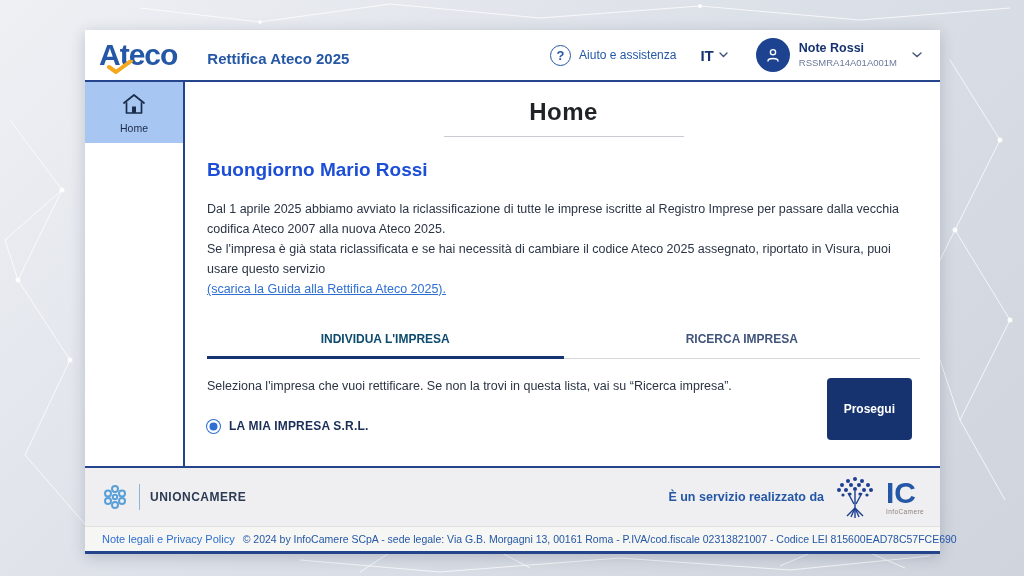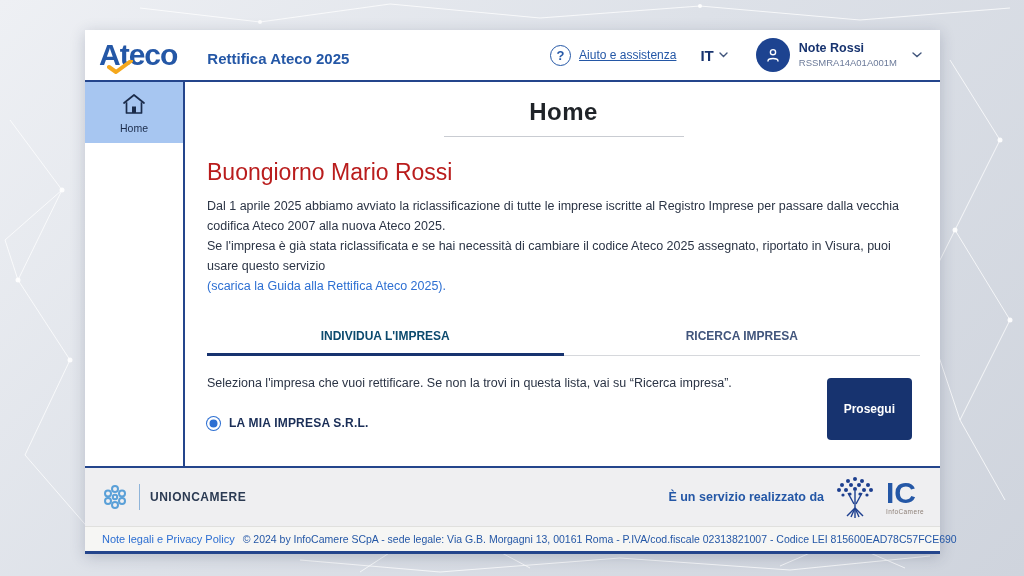--- a/index.html
+++ b/index.html
@@ -26,21 +26,21 @@
   .logo-text { font-size:30px; font-weight:bold; color:#2457a6; letter-spacing:-1px; line-height:1; }
   .logo-check { position:absolute; left:8px; bottom:-4px; }
   .app-title { font-size:15px; font-weight:bold; color:#2457a6; margin-left:30px; margin-top:6px; }
   .hdr-right { margin-left:auto; display:flex; align-items:center; gap:18px; }
   .help { display:flex; align-items:center; gap:8px; cursor:pointer; }
   .help-circle {
     width:21px; height:21px; border:1.5px solid #2457a6; border-radius:50%;
     display:flex; align-items:center; justify-content:center;
     color:#2457a6; font-size:13px; font-weight:bold;
   }
-  .help-label { font-size:12px; color:#2457a6;text-decoration:underline; }
+  .help-label { font-size:12px; color:#2457a6; }
   .lang { display:flex; align-items:center; gap:5px; cursor:pointer; margin-left:6px; }
   .lang-code { font-size:15px; font-weight:bold; color:#17336f; }
   .user { display:flex; align-items:center; gap:9px; cursor:pointer; margin-left:10px; }
   .avatar { width:34px; height:34px; border-radius:50%; background:#1d4390; display:flex; align-items:center; justify-content:center; }
   .user-name { font-size:12.5px; font-weight:bold; color:#17336f; line-height:1.25; }
   .user-code { font-size:9.5px; color:#6b7a99; line-height:1.25; }
   .chev { display:block; }
 
   
   .body-row { flex:1 1 auto; display:flex; min-height:0; }
@@ -48,23 +48,23 @@
   .side-item {
     display:flex; flex-direction:column; align-items:center; justify-content:center;
     gap:5px; padding:10px 4px 9px; cursor:pointer;
   }
   .side-item.active { background:#a7c6f1; }
   .side-label { font-size:10.5px; color:#1a2b4a; text-align:center; }
 
   .main { flex:1 1 auto; padding:16px 20px 0 22px; position:relative; }
   .page-title { font-size:24px; font-weight:bold; color:#1f2328; text-align:center; letter-spacing:.5px; }
   .title-rule { width:240px; height:1px; background:#c9ccd2; margin:10px auto 0; }
-  .greeting { font-size:23px; font-weight:normal; color:#b91c1c; margin-top:22px; }
-  .intro { font-size:12.5px; color:#2b3445; line-height:1.6; margin-top:10px; }
-  .guide-link { display:inline-block; font-size:12.5px; color:#2d6fd2; margin-top:0; }
+  .greeting { font-size:19px; font-weight:bold; color:#1d4ed8; margin-top:22px; }
+  .intro { font-size:12.5px; color:#2b3445; line-height:1.6; margin-top:18px; }
+  .guide-link { display:inline-block; font-size:12.5px; color:#2d6fd2; text-decoration:underline; margin-top:0; }
 
   .tabs { display:flex; margin-top:26px; }
   .tab { width:50%; text-align:center; padding:9px 0 10px; font-size:12px; cursor:pointer; }
   .tab.active { color:#0c4a6e; font-weight:bold; border-bottom:3px solid #17336f; }
   .tab.inactive { color:#41557c; font-weight:bold; border-bottom:1px solid #d6d8dc; padding-bottom:12px; }
 
   .hint { font-size:12.5px; color:#2b3445; margin-top:20px; }
   .radio-row { display:flex; align-items:center; gap:9px; margin-top:26px; cursor:pointer; }
   .radio-dot {
     width:13px; height:13px; border-radius:50%; background:#2d6fd2;

